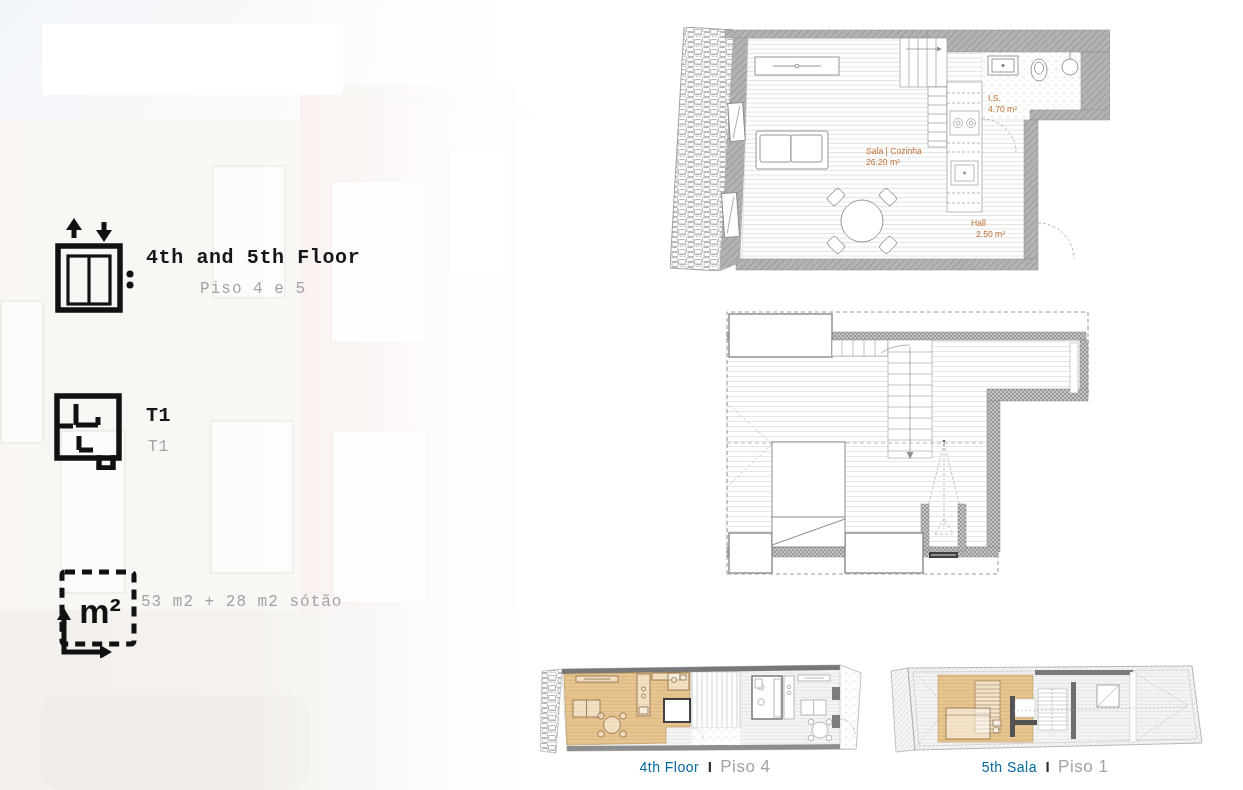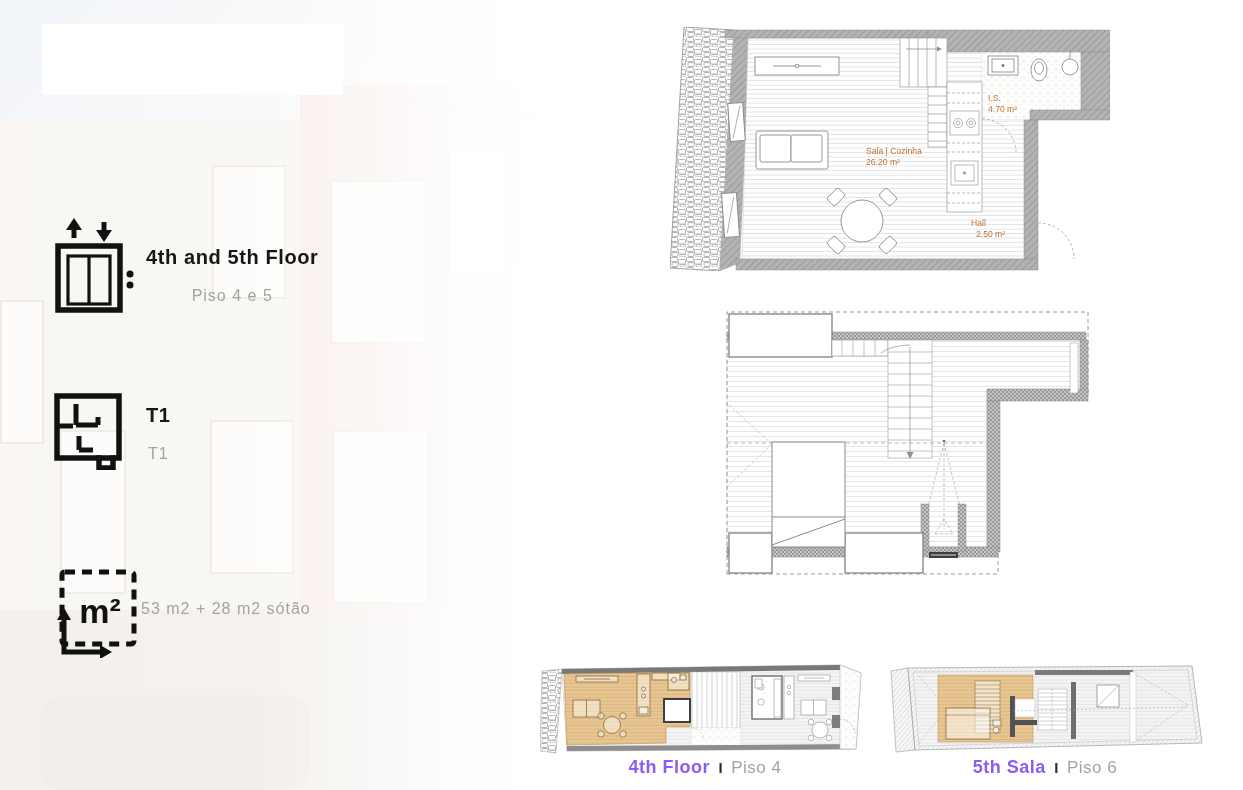--- a/index.html
+++ b/index.html
@@ -11,31 +11,31 @@
   .bgshape{position:absolute;}
   .bgwin{position:absolute;background:#fbf9f6;border:2px solid #ded5c8;}
   .bgveil{position:absolute;left:0;top:0;width:570px;height:790px;
     background:linear-gradient(90deg, rgba(255,255,255,0.55) 0%, rgba(255,255,255,0.58) 45%, rgba(255,255,255,0.92) 78%, #ffffff 100%);}
 
   
   .logobox{position:absolute;left:42px;top:24px;width:301px;height:71px;background:#ffffff;z-index:3;}
 
   
   .f-icon{position:absolute;z-index:3;}
-  .f-text{position:absolute;z-index:3;display:flex;flex-direction:column;align-items:center;width:max-content;}
+  .f-text{position:absolute;z-index:3;display:flex;flex-direction:column;align-items:center;width:max-content;font-family:Liberation Mono, monospace;}
   .f-title{font-size:20px;font-weight:bold;color:#161616;letter-spacing:0.6px;white-space:nowrap;}
-  .f-sub{font-size:16px;color:#a3a3a3;letter-spacing:1px;margin-top:18px;white-space:nowrap;}
+  .f-sub{font-size:16px;color:#a3a3a3;letter-spacing:1px;margin-top:11px;white-space:nowrap;}
 
   
   .plan{position:absolute;z-index:2;}
   svg text{font-family:"Liberation Sans", sans-serif;}
 
   
   .caption{position:absolute;top:757px;z-index:3;text-align:center;white-space:nowrap;}
-  .cap-title{font-size:18px;font-weight:bold;color:#8b5cf6;letter-spacing:0.5px;}
+  .cap-title{font-size:14px;font-weight:normal;color:#0369a1;letter-spacing:0.5px;}
   .cap-sep{font-size:15px;font-weight:bold;color:#2e2e2e;margin:0 4px;}
   .cap-sub{font-size:17px;color:#a3a3a3;letter-spacing:0.5px;}
 </style>
 </head>
 <body>
 
 <div id="page">
 
   <svg width="0" height="0" style="position:absolute" aria-hidden="true">
     <defs>
@@ -446,16 +446,16 @@
   </svg>
 
   <div class="caption" style="left:540px;width:330px">
     <span class="cap-title">4th Floor</span>
     <span class="cap-sep">I</span>
     <span class="cap-sub">Piso 4</span>
   </div>
   <div class="caption" style="left:885px;width:320px">
     <span class="cap-title">5th Sala</span>
     <span class="cap-sep">I</span>
-    <span class="cap-sub">Piso 6</span>
+    <span class="cap-sub">Piso 1</span>
   </div>
 
 </div>
 
 </body></html>

